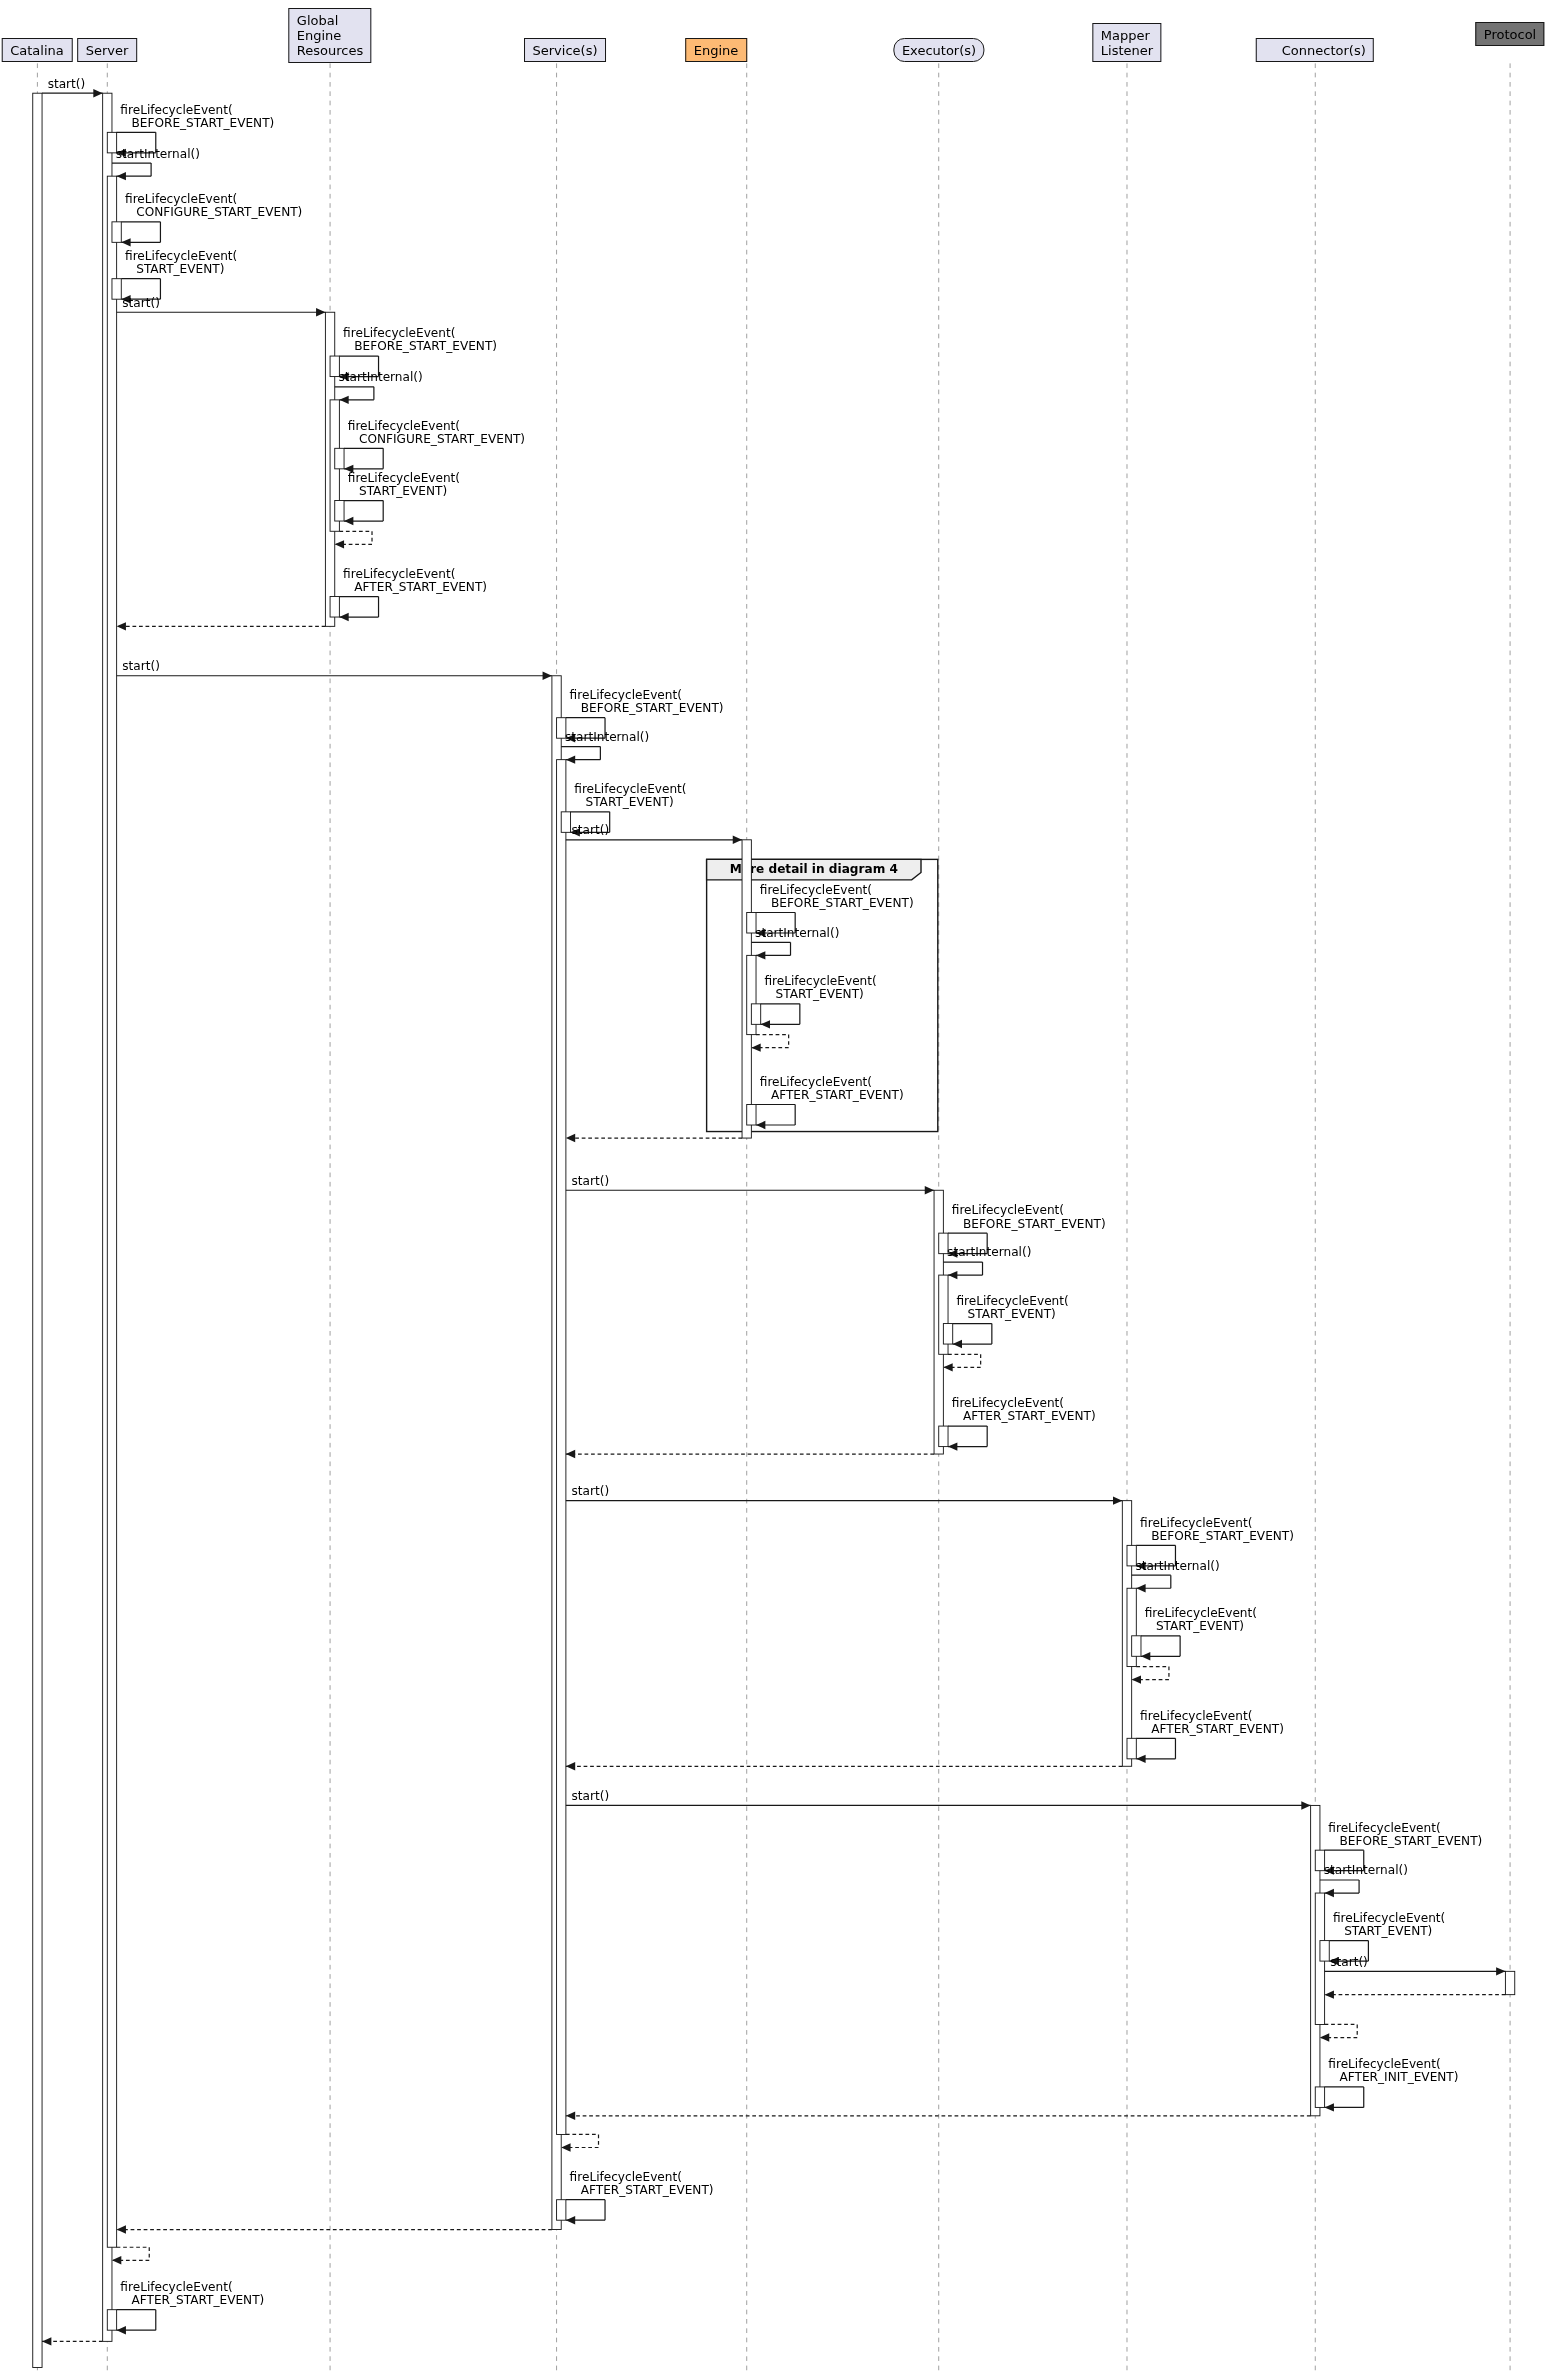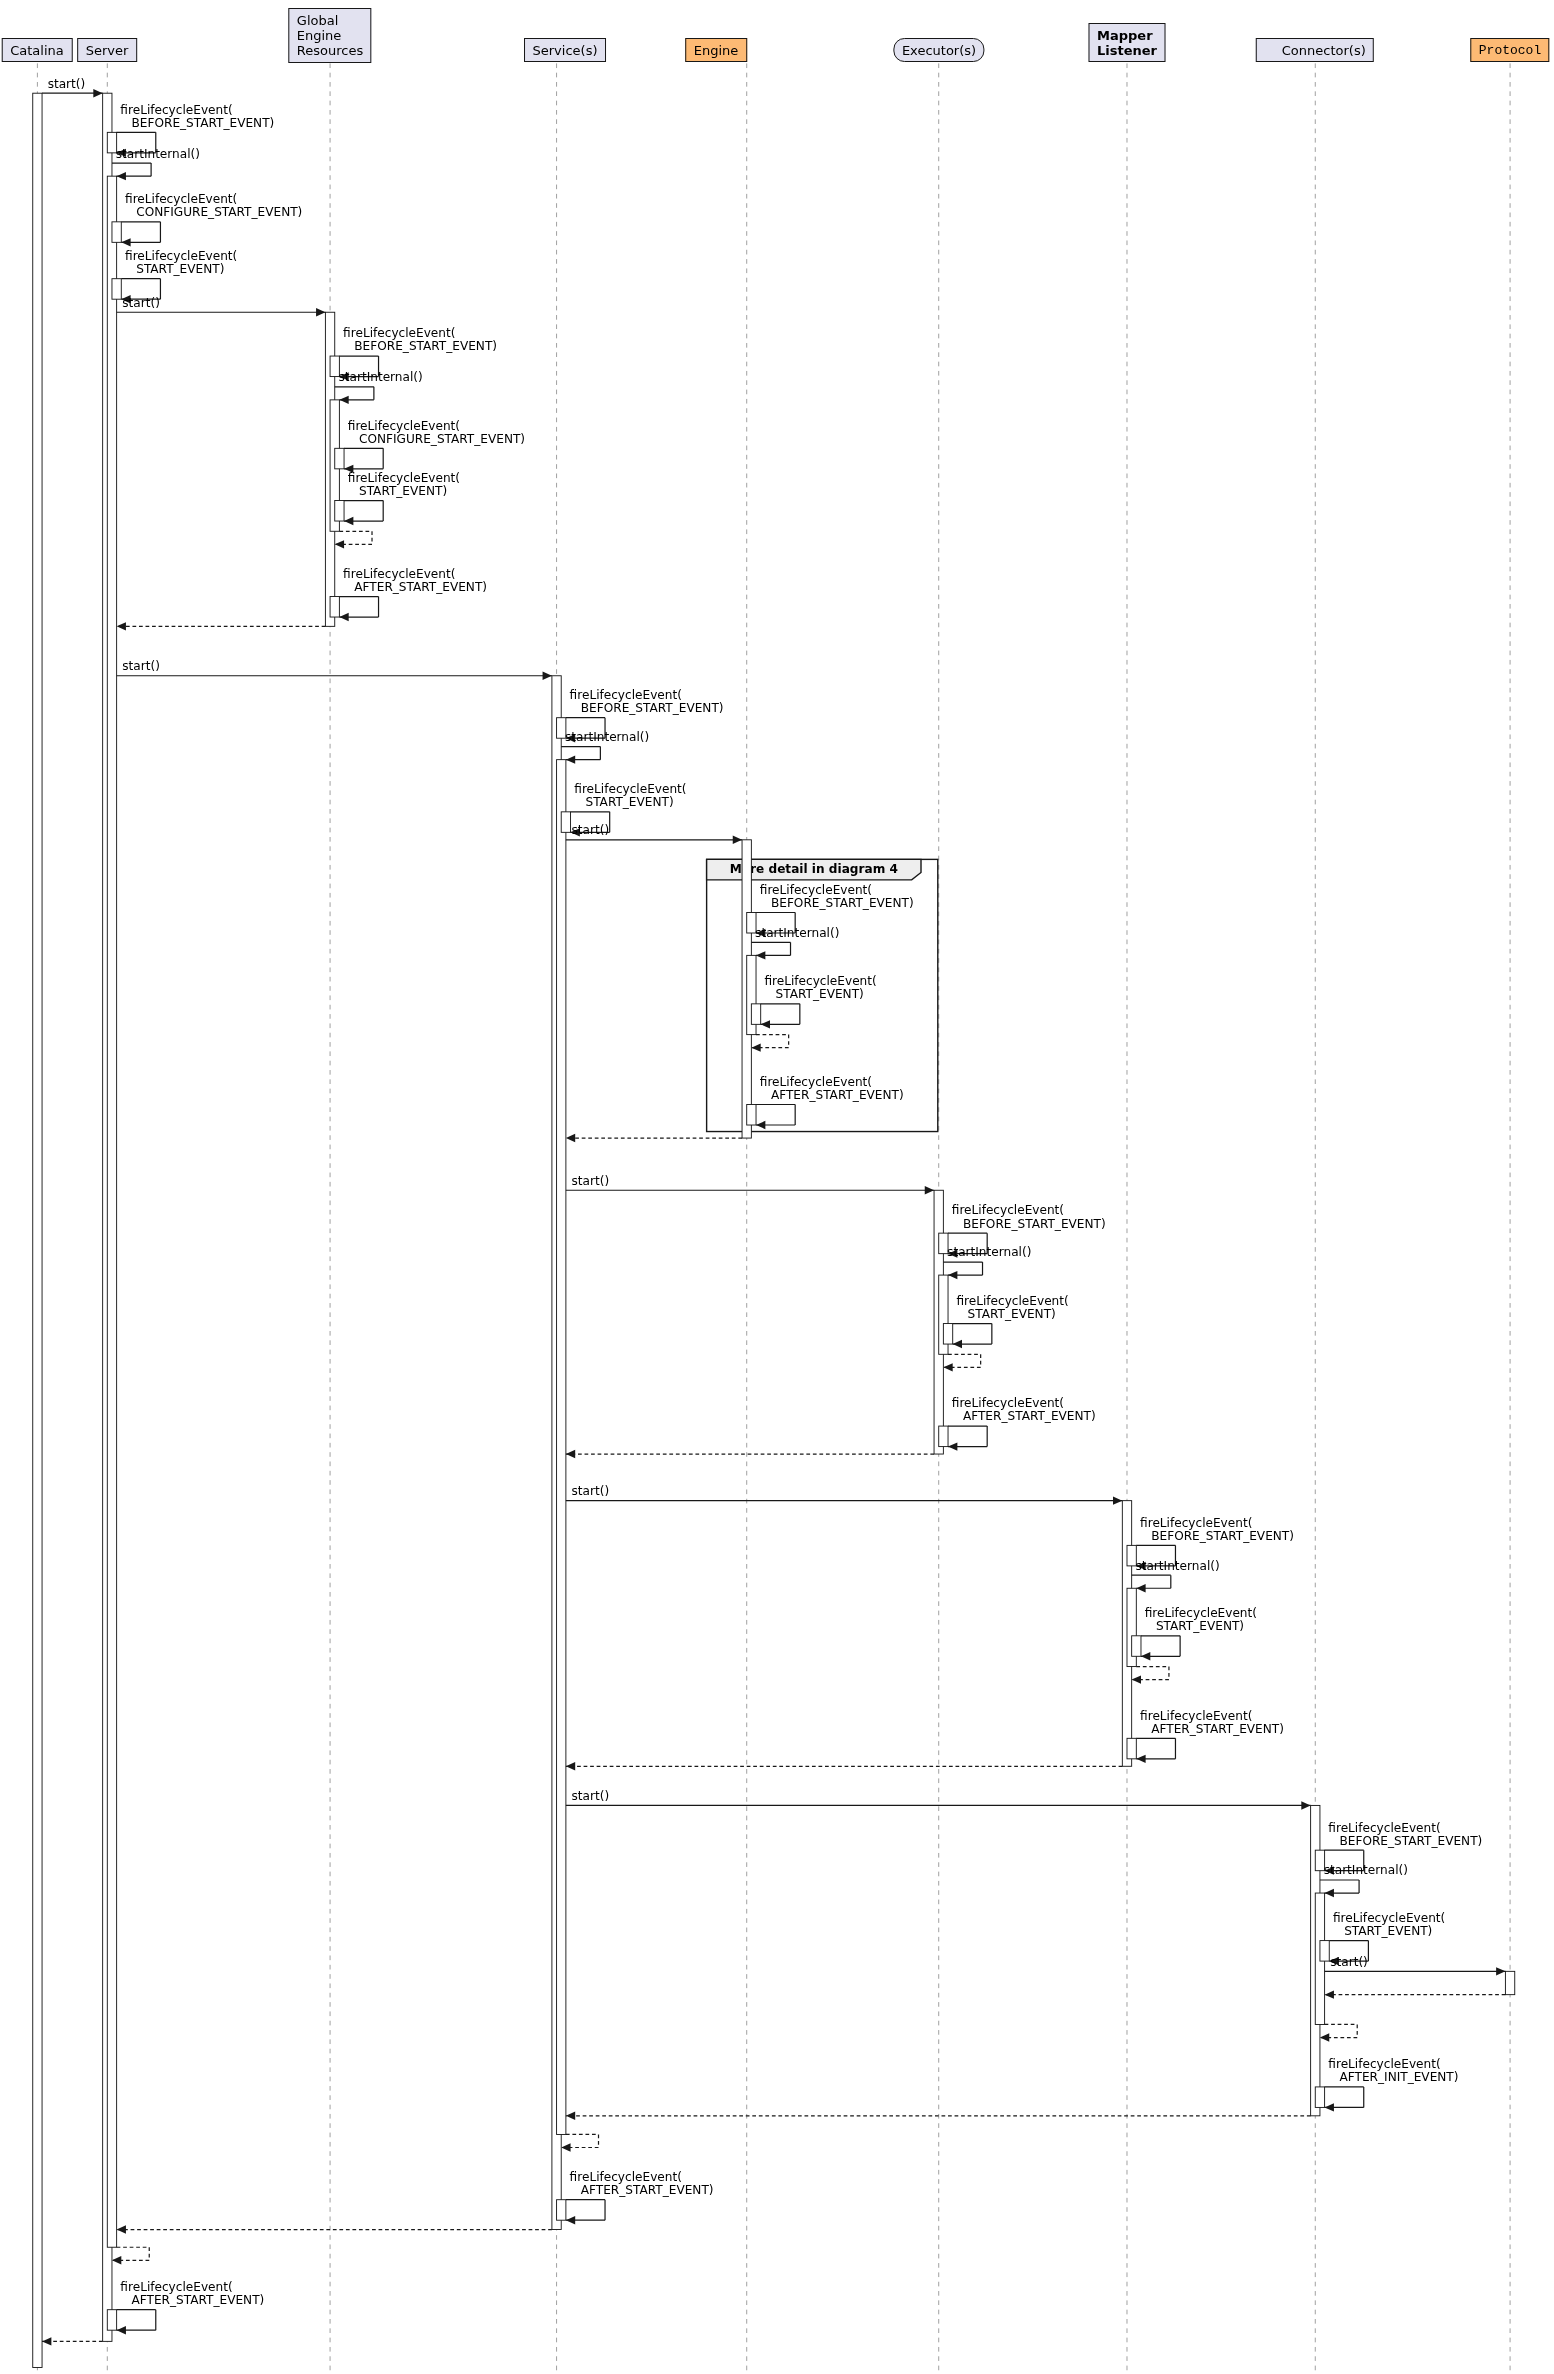--- a/index.html
+++ b/index.html
@@ -446,25 +446,25 @@
       </div>
       <div class="participant" style="left: 557px; top: 38px; background: rgb(226, 226, 240); border-color: rgb(24, 24, 24); margin-left: 8px;">
         <div>Service(s)</div>
       </div>
       <div class="participant" style="left: 716px; top: 38px; background: #fdba74; border-color: rgb(24, 24, 24);">
         <div>Engine</div>
       </div>
       <div class="participant" style="left: 939px; top: 38px; background: rgb(226, 226, 240); border-color: rgb(24, 24, 24); border-radius: 11px;">
         <div>Executor(s)</div>
       </div>
-      <div class="participant" style="left: 1127px; top: 23px; background: rgb(226, 226, 240); border-color: rgb(24, 24, 24); font-weight: bold;">
+      <div class="participant" style="left: 1127px; top: 23px; background: rgb(226, 226, 240); border-color: rgb(24, 24, 24);">
         <div>Mapper</div>
         <div>Listener</div>
       </div>
       <div class="participant" style="left: 1315px; top: 38px; background: rgb(226, 226, 240); border-color: rgb(24, 24, 24); padding-left: 25px;">
         <div>Connector(s)</div>
       </div>
-      <div class="participant" style="left: 1510px; top: 38px; background: #fdba74; border-color: rgb(24, 24, 24); font-family: Liberation Mono, monospace;">
+      <div class="participant" style="left: 1510px; top: 22px; background: #737373; border-color: rgb(24, 24, 24);">
         <div>Protocol</div>
       </div>
     </div>
 </div>
 
 
 </body></html>

